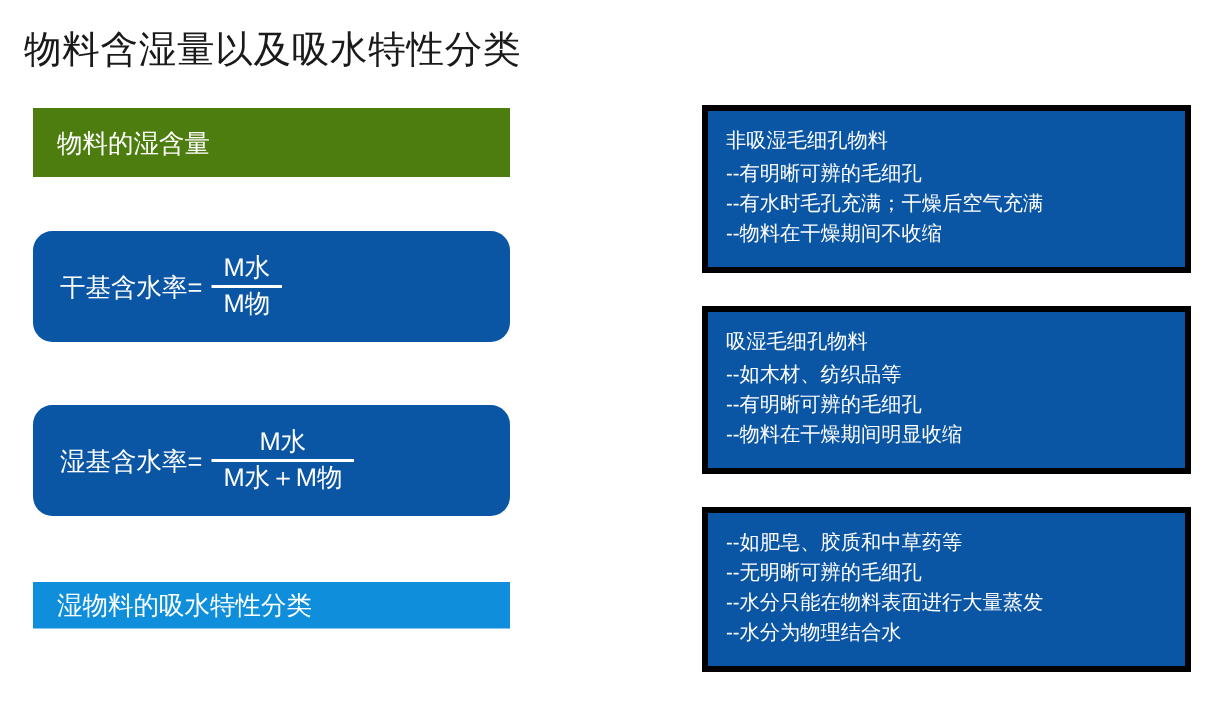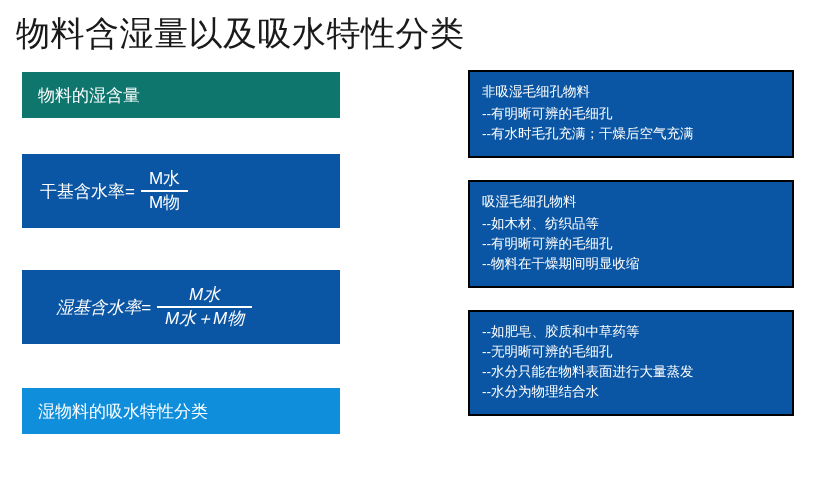--- a/index.html
+++ b/index.html
@@ -17,65 +17,65 @@
   }
   .slide {
     position: absolute;
     inset: 0;
     background: #ffffff;
   }
   .page-title {
     position: absolute;
     left: 16px;
     top: 16px;
-    font-size: 34px;
+    font-size: 25px;
     line-height: 34px;
     color: #1a1a1a;
     letter-spacing: 0.5px;
     white-space: nowrap;
   }
 
   
   .left-col {
     position: absolute;
     left: 22px;
     top: 72px;
     width: 318px;
   }
   .box {
     box-sizing: border-box;
     color: #ffffff;
   }
   .band-light {
-    background: #0f766e;
+    background: #4d7c0f;
     height: 46px;
     display: flex;
     align-items: center;
     padding-left: 16px;
     font-size: 17px;
   }
   .band-light-2 {
     background: #0f8edb;
-    height: 46px;
+    height: 31px;
     display: flex;
     align-items: center;
     padding-left: 16px;
     font-size: 17px;
   }
   .formula-box {
     background: #0b56a4;
     height: 74px;
     display: flex;
     align-items: center;
     padding-left: 18px;
     font-size: 17px;
+    border-radius: 13px;
   }
   .formula-box.wide-eq {
-    padding-left: 34px;
-    font-style: italic;
+    padding-left: 18px;
   }
   .eq-label {
     white-space: nowrap;
     font-size: 17px;
   }
   .frac {
     display: inline-flex;
     flex-direction: column;
     align-items: center;
     margin-left: 6px;
@@ -103,21 +103,21 @@
     position: absolute;
     left: 468px;
     top: 70px;
     width: 326px;
   }
   .info-box {
     box-sizing: border-box;
     background: #0b56a4;
     color: #ffffff;
     padding: 10px 12px 12px 12px;
-    border: 2px solid #000000;
+    border: 4px solid #000000;
   }
   .info-title {
     font-size: 13.5px;
     line-height: 20px;
     margin-bottom: 2px;
   }
   .info-line {
     font-size: 13.5px;
     line-height: 20px;
     white-space: nowrap;
@@ -167,20 +167,21 @@
     </div>
 
   </div>
 
   <div class="right-col">
 
     <div class="info-box">
       <div class="info-title">非吸湿毛细孔物料</div>
       <div class="info-line">--有明晰可辨的毛细孔</div>
       <div class="info-line">--有水时毛孔充满；干燥后空气充满</div>
+      <div class="info-line">--物料在干燥期间不收缩</div>
     </div>
 
     <div class="rgap-1"></div>
 
     <div class="info-box">
       <div class="info-title">吸湿毛细孔物料</div>
       <div class="info-line">--如木材、纺织品等</div>
       <div class="info-line">--有明晰可辨的毛细孔</div>
       <div class="info-line">--物料在干燥期间明显收缩</div>
     </div>

